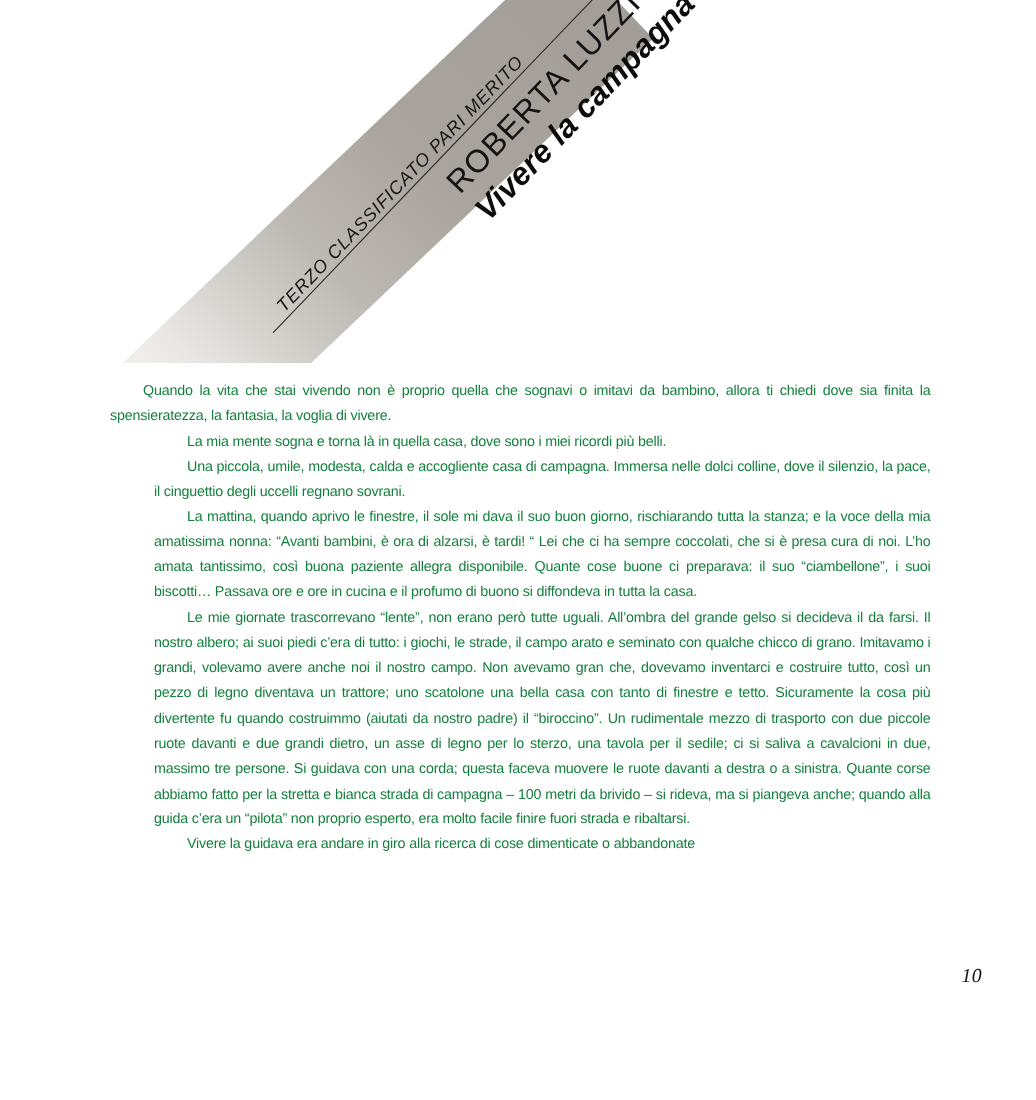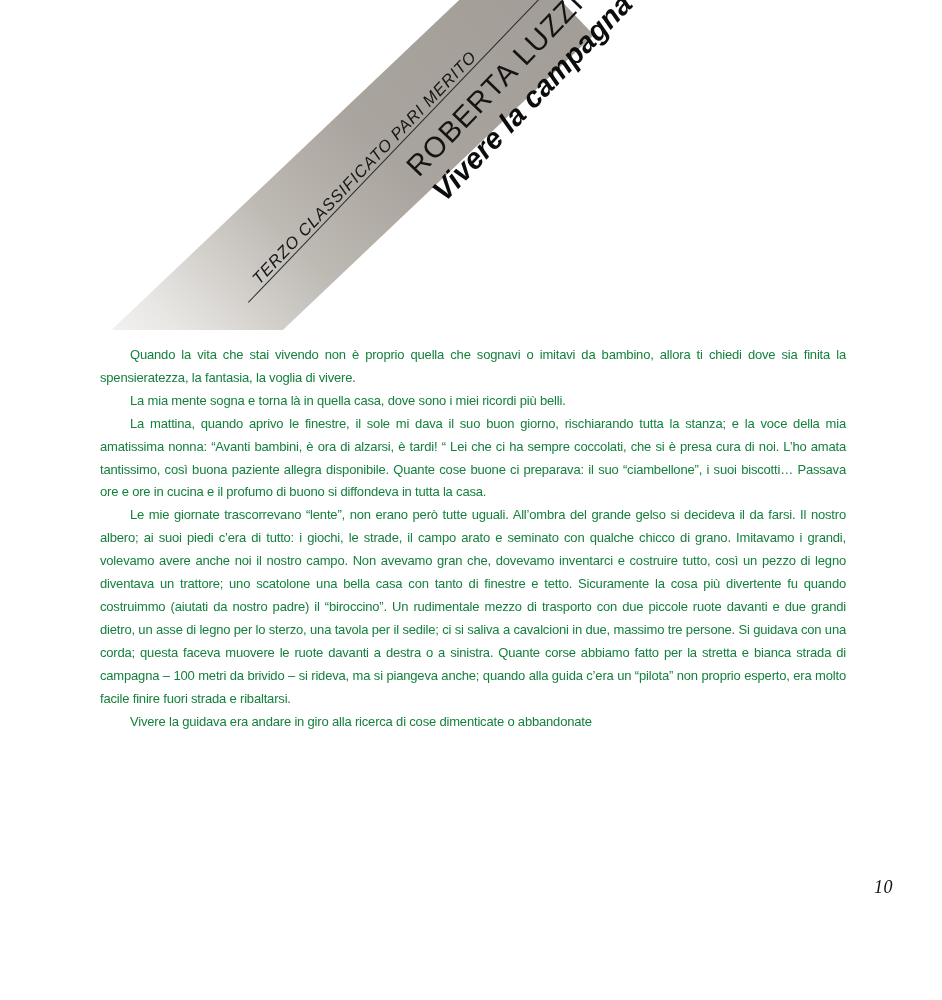--- a/index.html
+++ b/index.html
@@ -135,20 +135,21 @@
     text-align: justify;
     text-indent: 30px;
     color: #15803d;
     letter-spacing: -0.18px;
     word-spacing: 0px;
     hyphens: manual;
   }
 
   .para + .para {
     margin-top: 0;
+    margin-left: 40px;
   }
 
   
   .folio {
     position: absolute;
     left: 874px;
     top: 877px;
     font-family: "Liberation Serif", "DejaVu Serif", serif;
     font-style: italic;
     font-size: 18px;
@@ -173,20 +174,21 @@
       <span class="author-block">
         <span class="author-name">ROBERTA LUZZI</span>
         <span class="story-title">Vivere la campagna</span>
       </span>
     </div>
   </div>
 
   <div class="body-text">
     <p class="para">Quando la vita che stai vivendo non è proprio quella che sognavi o imitavi da bambino, allora ti chiedi dove sia finita la spensieratezza, la fantasia, la voglia di vivere.</p>
     <p class="para">La mia mente sogna e torna là in quella casa, dove sono i miei ricordi più belli.</p>
+    <p class="para">Una piccola, umile, modesta, calda e accogliente casa di campagna. Immersa nelle dolci colline, dove il silenzio, la pace, il cinguettio degli uccelli regnano sovrani.</p>
     <p class="para">La mattina, quando aprivo le finestre, il sole mi dava il suo buon giorno, rischiarando tutta la stanza; e la voce della mia amatissima nonna: “Avanti bambini, è ora di alzarsi, è tardi! “ Lei che ci ha sempre coccolati, che si è presa cura di noi. L’ho amata tantissimo, così buona paziente allegra disponibile. Quante cose buone ci preparava: il suo “ciambellone”, i suoi biscotti… Passava ore e ore in cucina e il profumo di buono si diffondeva in tutta la casa.</p>
     <p class="para">Le mie giornate trascorrevano “lente”, non erano però tutte uguali. All’ombra del grande gelso si decideva il da farsi. Il nostro albero; ai suoi piedi c’era di tutto: i giochi, le strade, il campo arato e seminato con qualche chicco di grano. Imitavamo i grandi, volevamo avere anche noi il nostro campo. Non avevamo gran che, dovevamo inventarci e costruire tutto, così un pezzo di legno diventava un trattore; uno scatolone una bella casa con tanto di finestre e tetto. Sicuramente la cosa più divertente fu quando costruimmo (aiutati da nostro padre) il “biroccino”. Un rudimentale mezzo di trasporto con due piccole ruote davanti e due grandi dietro, un asse di legno per lo sterzo, una tavola per il sedile; ci si saliva a cavalcioni in due, massimo tre persone. Si guidava con una corda; questa faceva muovere le ruote davanti a destra o a sinistra. Quante corse abbiamo fatto per la stretta e bianca strada di campagna – 100 metri da brivido – si rideva, ma si piangeva anche;  quando alla guida c’era un “pilota” non proprio esperto, era molto facile finire  fuori strada e ribaltarsi.</p>
     <p class="para">Vivere la guidava era andare in giro alla ricerca di cose dimenticate o abbandonate</p>
   </div>
 
   <div class="folio">10</div>
 
 </div>
 
 </body></html>

